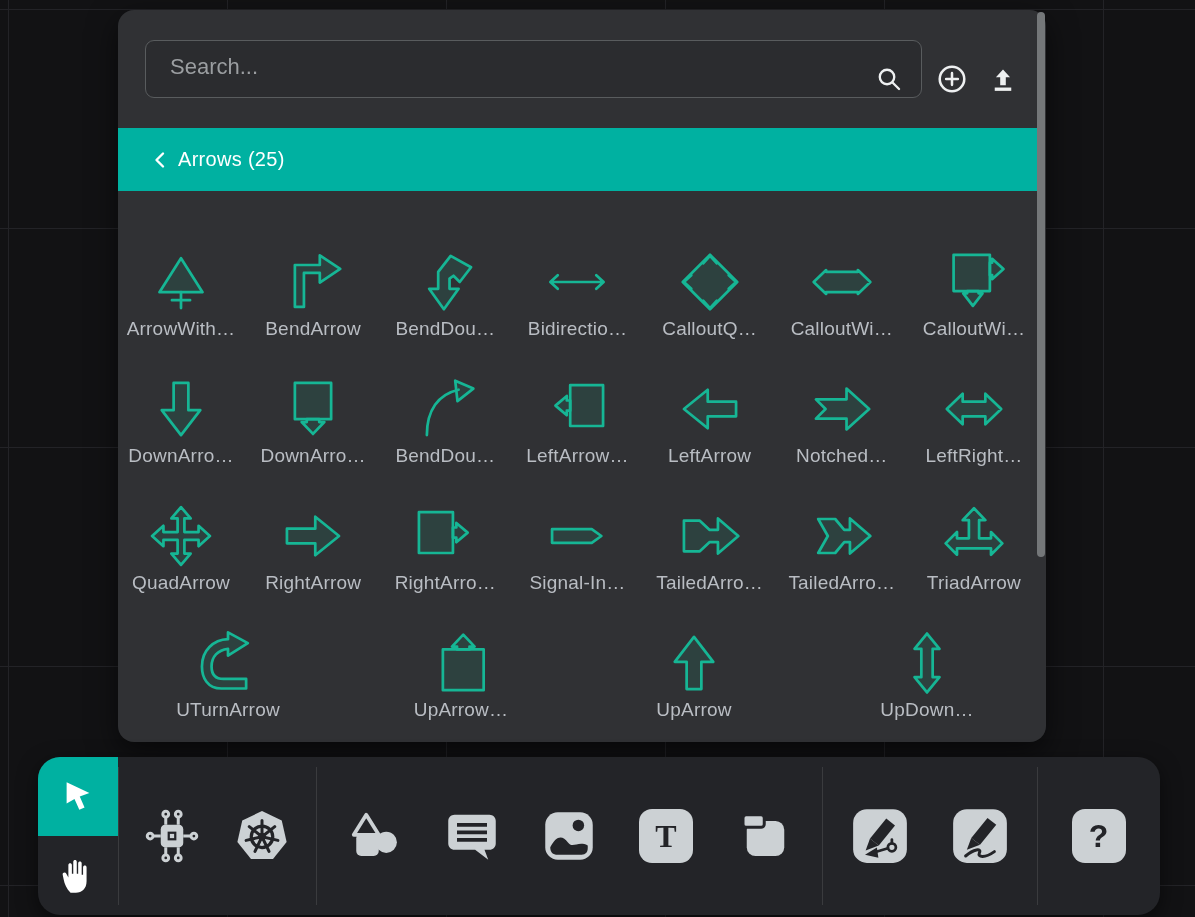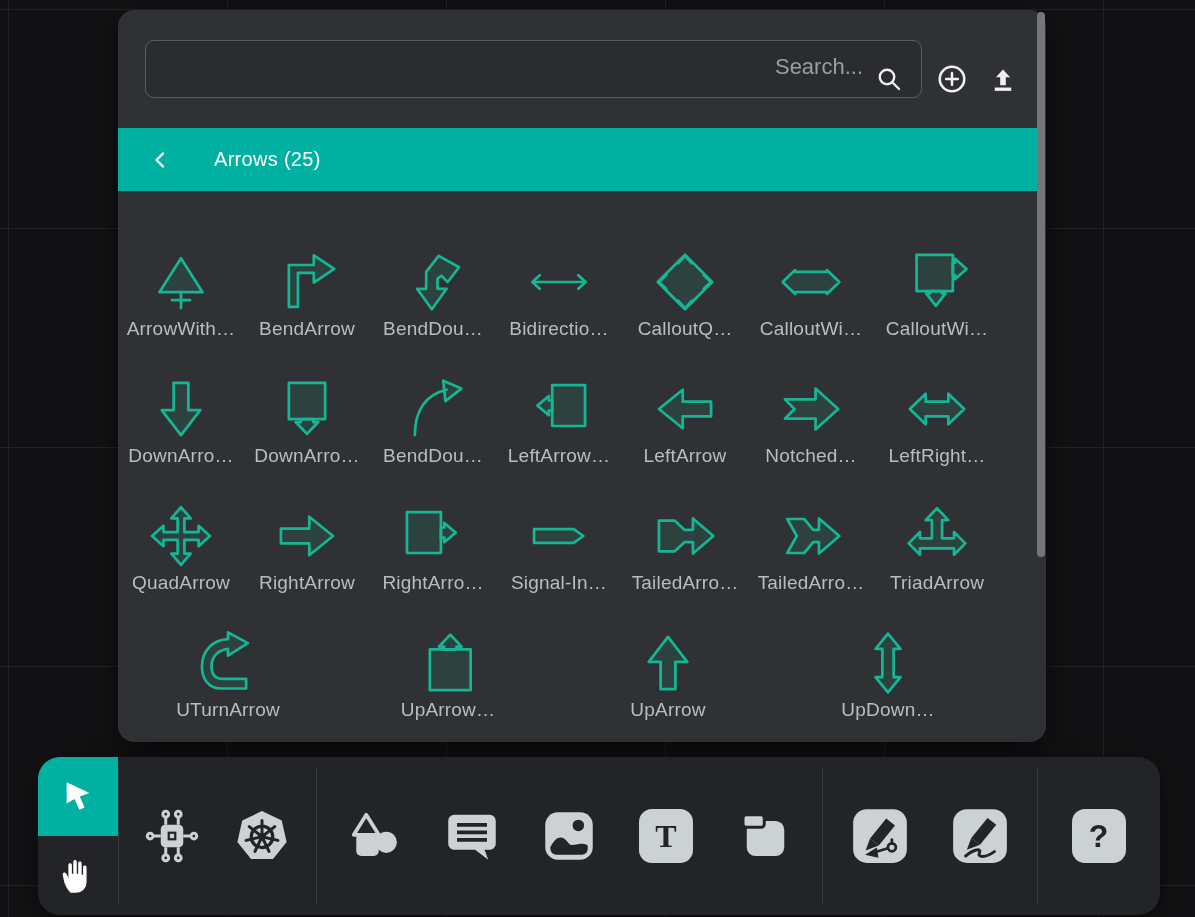--- a/index.html
+++ b/index.html
@@ -17,35 +17,34 @@
   .panel{
     position:absolute;left:118px;top:10px;width:928px;height:732px;
     background:var(--panel,#303134);border-radius:16px;
     box-shadow:0 10px 30px rgba(0,0,0,.55);
   }
   .search-input{
     position:absolute;left:27px;top:30px;width:777px;height:58px;box-sizing:border-box;
     background:#2b2c2f;border:1.5px solid #595c5e;border-radius:9px;
     color:#e8eaec;font-size:22px;padding:0 58px 4px 24px;outline:none;
     font-family:"Liberation Sans","DejaVu Sans",sans-serif;
-    text-align:right;
   }
   .search-input::placeholder{color:#9b9ea1;}
   .in-input-icon{position:absolute;left:757px;top:55px;width:28px;height:28px;}
   .panel-action{position:absolute;top:53px;width:32px;height:32px;display:flex;align-items:center;justify-content:center;cursor:pointer;}
   .panel-action svg{width:32px;height:32px;}
   .cat-header{
     position:absolute;left:0;top:118px;width:919px;height:63px;
-    background:var(--accent,#00b1a1);display:flex;align-items:center;gap:36px;
+    background:var(--accent,#00b1a1);display:flex;align-items:center;
   }
   .back-chevron{width:16px;height:18px;margin-left:34px;cursor:pointer;flex:0 0 auto;}
   .cat-title{color:#ffffff;font-size:20px;margin-left:10px;letter-spacing:.3px;}
 
   .shape-grid{position:absolute;left:0;top:181px;width:919px;padding-top:26px;}
-  .shape-row{display:flex;justify-content:flex-start;height:127px;}
+  .shape-row{display:flex;justify-content:space-between;height:127px;}
   .shape-cell{
     width:126px;height:127px;display:flex;flex-direction:column;
     align-items:center;justify-content:flex-end;cursor:pointer;
   }
   .shape-cell.wide{width:220px;}
   .shape-icon{height:97px;display:flex;align-items:flex-end;justify-content:center;}
   .shape-icon svg{width:68px;height:68px;display:block;}
   .shape-label{
     height:26px;line-height:26px;margin-bottom:2px;color:#b9bdc3;font-size:19px;
     white-space:nowrap;letter-spacing:.2px;

